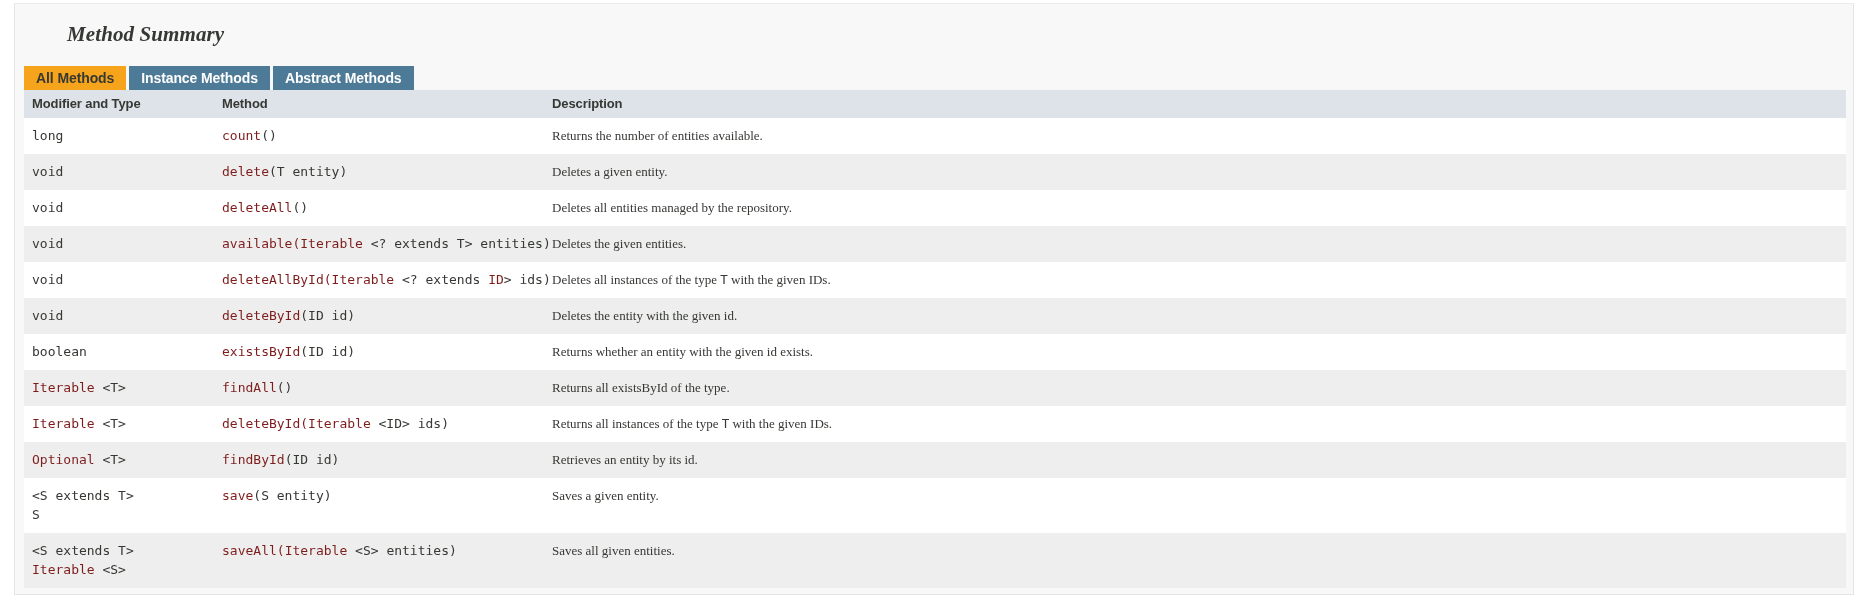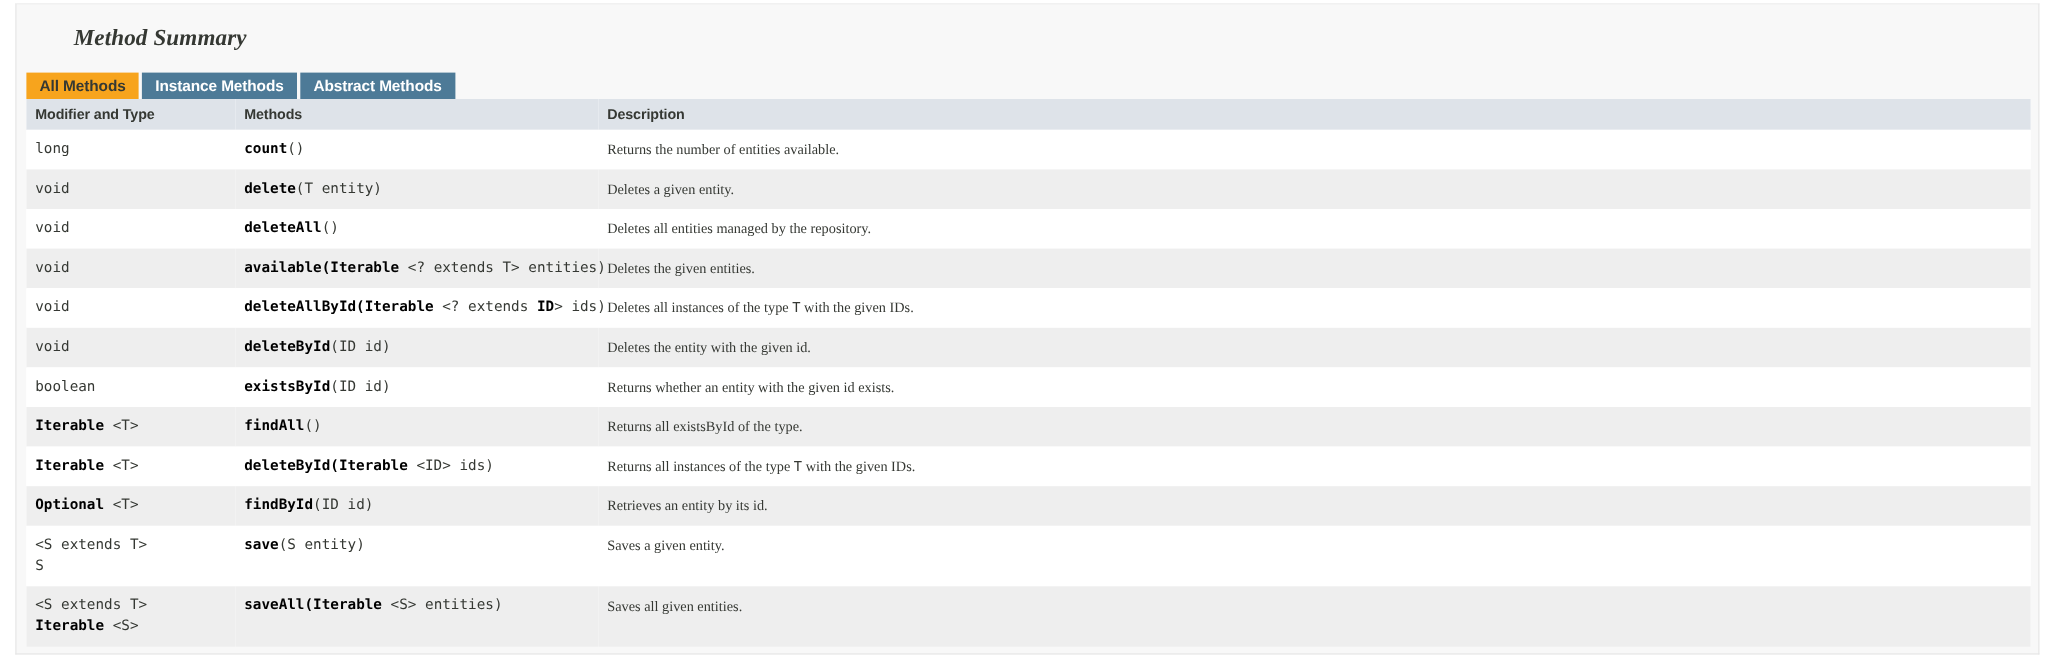--- a/index.html
+++ b/index.html
@@ -129,22 +129,22 @@
     color: #353833;
     padding-top: 7px;
   }
   .cell-desc .tparam {
     font-family: "DejaVu Sans Mono", "Liberation Mono", monospace;
     font-size: 12.5px;
   }
 
   
   .lnk {
-    color: #000000;
-    font-weight: bold;
+    color: #7f1d1d;
+    font-weight: normal;
     text-decoration: none;
     cursor: pointer;
   }
   .plain { color: #353833; font-weight: normal; }
 
   .rowline { display: block; }
 </style>
 </head>
 <body>
 
@@ -161,21 +161,21 @@
 
     <table class="summary-table">
       <colgroup>
         <col class="c-mod">
           <col class="c-meth">
           <col class="c-desc">
       </colgroup>
       <thead>
         <tr>
           <th>Modifier and Type</th>
-          <th>Methods</th>
+          <th>Method</th>
           <th>Description</th>
         </tr>
       </thead>
       <tbody>
           <tr class="alt">
             <td class="cell-mod">
               <span class="rowline"><span class="plain">long</span></span>
             </td>
             <td class="cell-meth"><span class="lnk">count</span><span class="plain">()</span></td>
             <td class="cell-desc"><span>Returns the number of entities available.</span></td>

